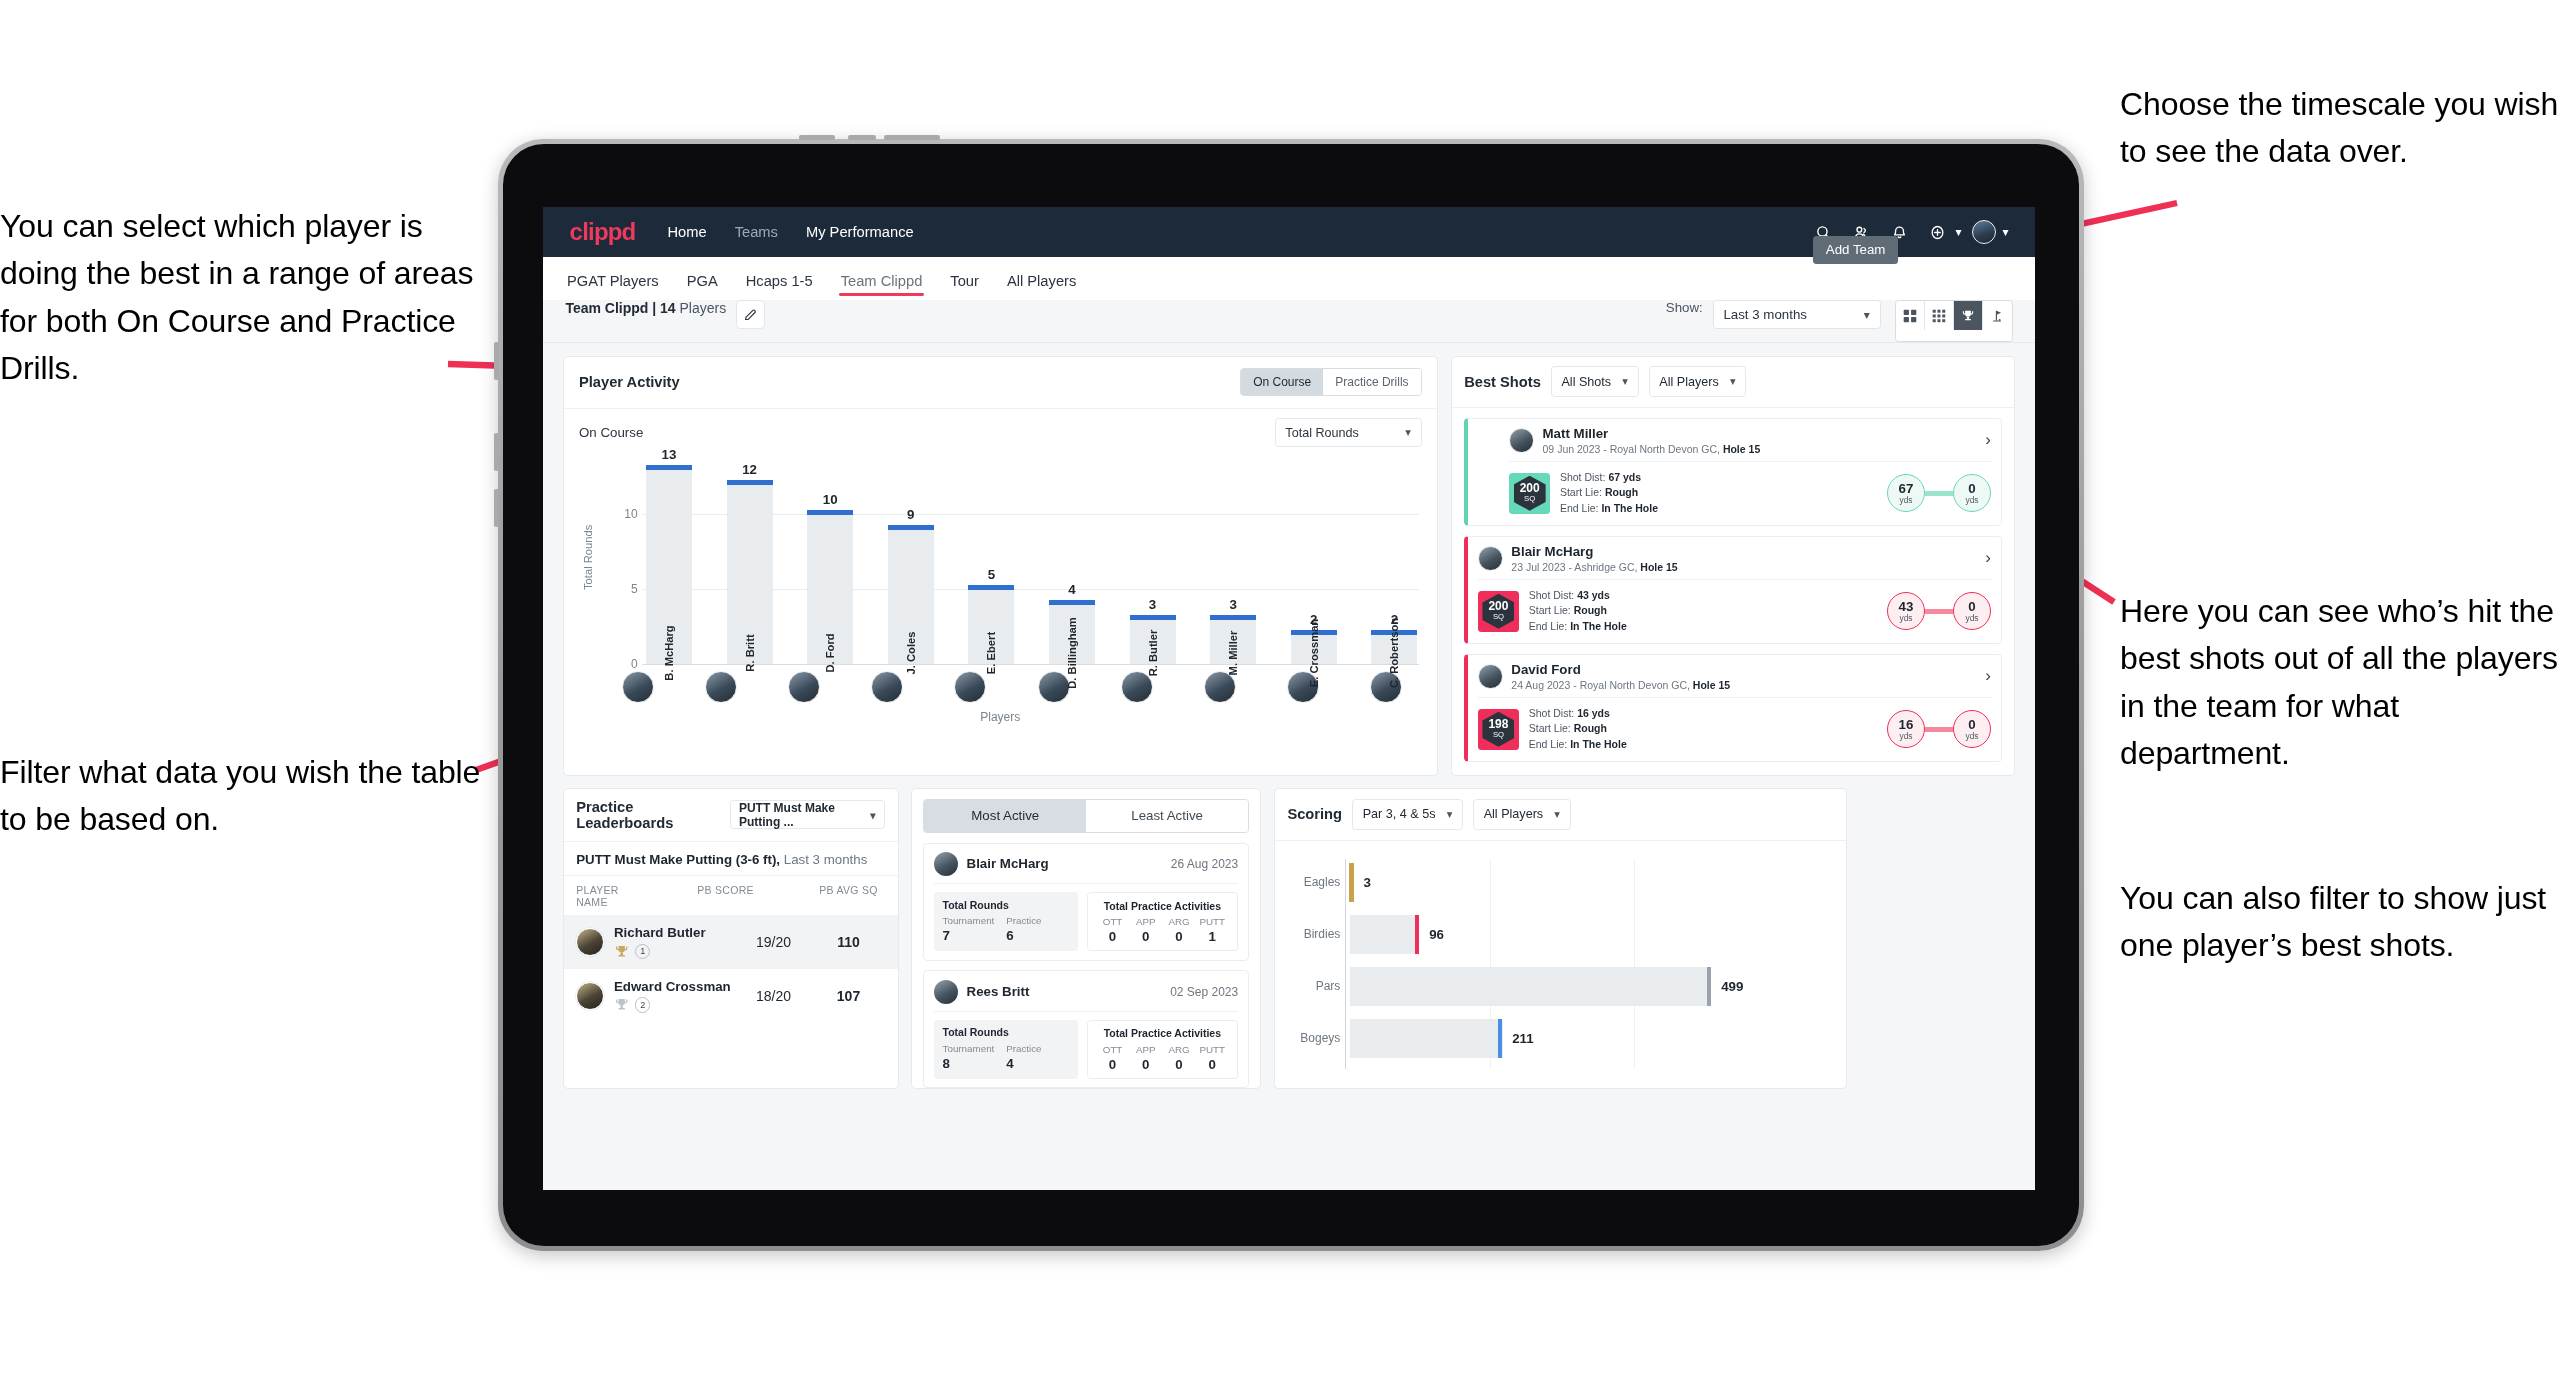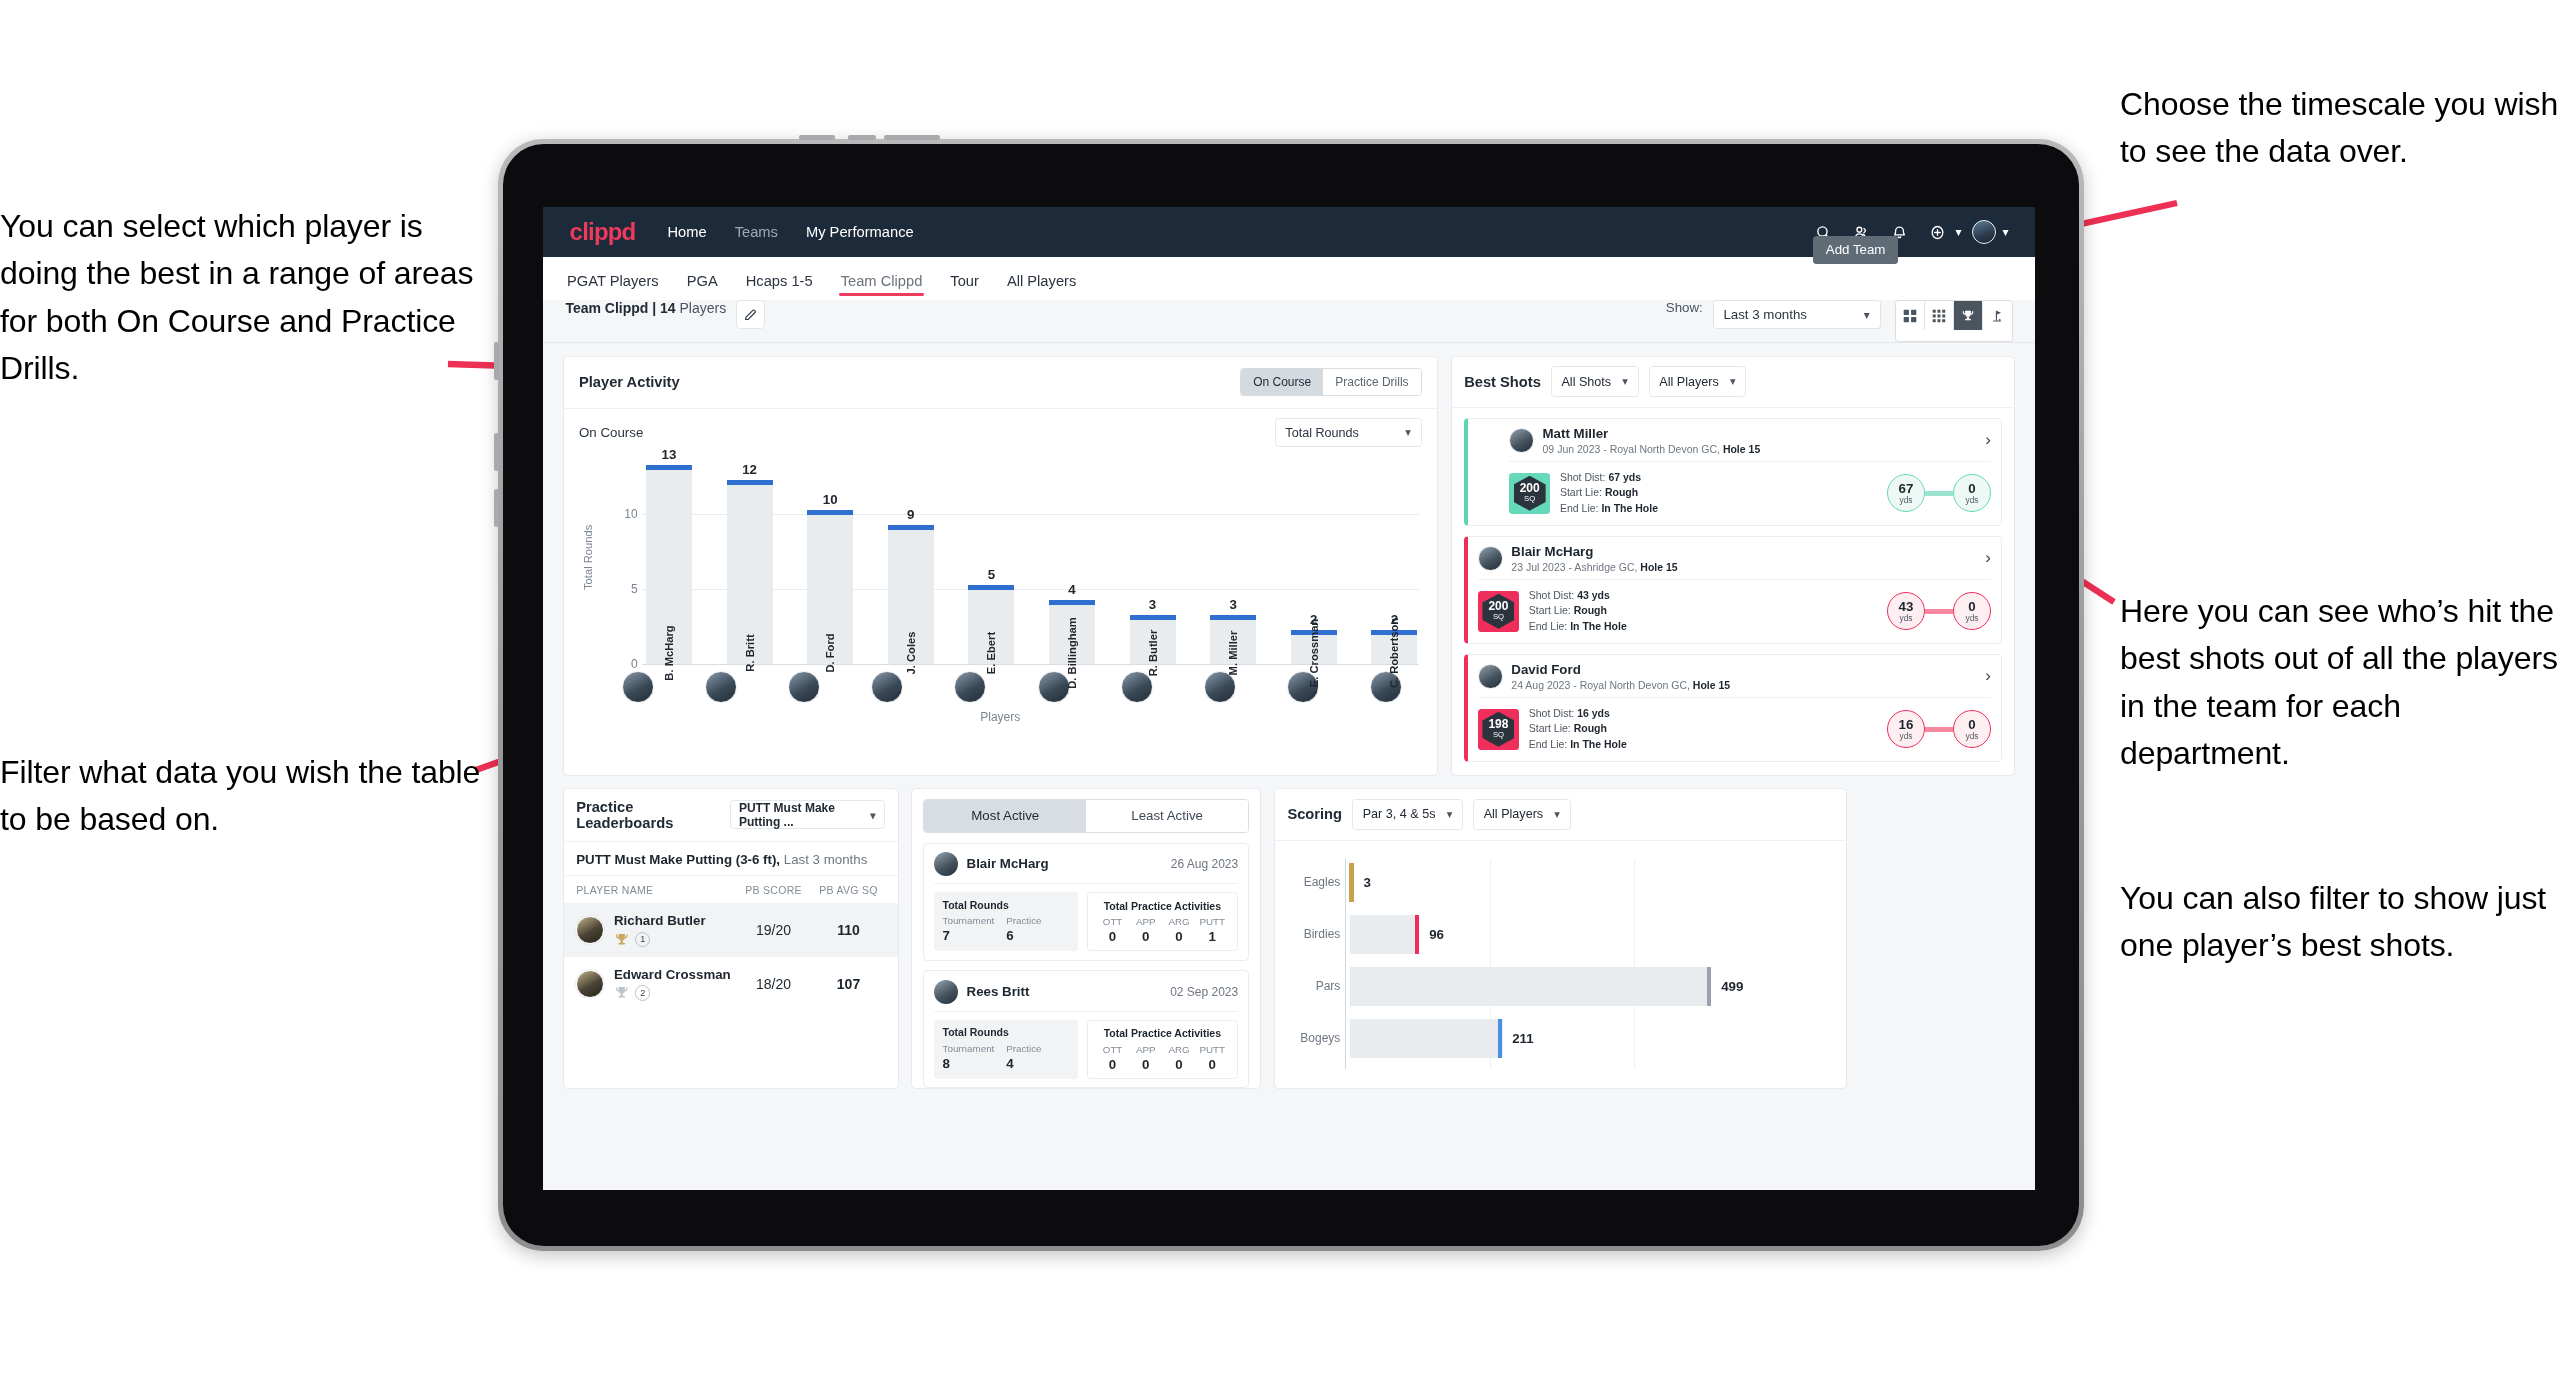--- a/index.html
+++ b/index.html
@@ -269,21 +269,21 @@
     margin-left:auto; width: 160px; height: 29px; background:#fff;
     border:0.7px solid #e4e8ec; border-radius:3.5px; display:flex;
     align-items:center; padding: 0 8.4px; font-size: 12px; color:#222b35;
     font-weight:600;
   }
   .lb-sel .chev { margin-left:auto; color:#4a5562; font-size:10.5px; }
   .lb-sub { padding: 9.8px 12.6px 8.4px 12.6px; font-size: 13.3px; color:#6d7680; border-bottom:0.7px solid #eef1f4;}
   .lb-sub b { color:#1d252e; font-weight:700; }
   .lb-cols {
     display:flex; padding: 8.4px 12.6px 7px 12.6px; font-size: 10.5px;
-    color:#828b95; letter-spacing: 0.3px;
+    color:#828b95; letter-spacing: 0.3px; gap: 48px;
   }
   .c-name { flex: 1; }
   .c-score { width: 77px; text-align:center; }
   .c-avg { width: 73px; text-align:center; }
   .lb-row { display:flex; align-items:center; padding: 9.8px 12.6px; }
   .lb-row.hl { background:#f1f3f5; }
   .lb-av {
     width: 28px; height:28px; border-radius:50%; margin-right: 9.8px;
     background: linear-gradient(150deg,#c3b48a,#4a4335 55%,#262219);
     border:1.4px solid #fff; box-shadow: 0 0 0 0.7px #e4e8ec;
@@ -340,21 +340,21 @@
     </defs>
     <line x1="640" y1="520" x2="1890" y2="560" stroke="#ee3054" stroke-width="9" marker-end="url(#ah)"></line>
     <line x1="680" y1="1100" x2="1860" y2="680" stroke="#ee3054" stroke-width="9" marker-end="url(#ah)"></line>
     <line x1="3110" y1="290" x2="2400" y2="445" stroke="#ee3054" stroke-width="9" marker-end="url(#ah)"></line>
     <line x1="3020" y1="860" x2="2650" y2="620" stroke="#ee3054" stroke-width="9" marker-end="url(#ah)"></line>
   </svg>
 
   <div class="annot" id="annot-left-top">You can select which player is doing the best in a range of areas for both On Course and Practice Drills.</div>
   <div class="annot" id="annot-left-bot">Filter what data you wish the table to be based on.</div>
   <div class="annot" id="annot-right-top">Choose the timescale you wish to see the data over.</div>
-  <div class="annot" id="annot-right-mid">Here you can see who’s hit the best shots out of all the players in the team for each department.</div>
+  <div class="annot" id="annot-right-mid">Here you can see who’s hit the best shots out of all the players in the team for what department.</div>
   <div class="annot" id="annot-right-bot">You can also filter to show just one player’s best shots.</div>
 
   <div id="tablet">
     <div id="tablet-inner"></div>
     <div class="tbtn" id="btn-a"></div>
     <div class="tbtn" id="btn-b"></div>
     <div class="tbtn" id="btn-c"></div>
     <div class="tbtn" id="btn-v1"></div>
     <div class="tbtn" id="btn-v2"></div>
     <div class="tbtn" id="btn-v3"></div>

